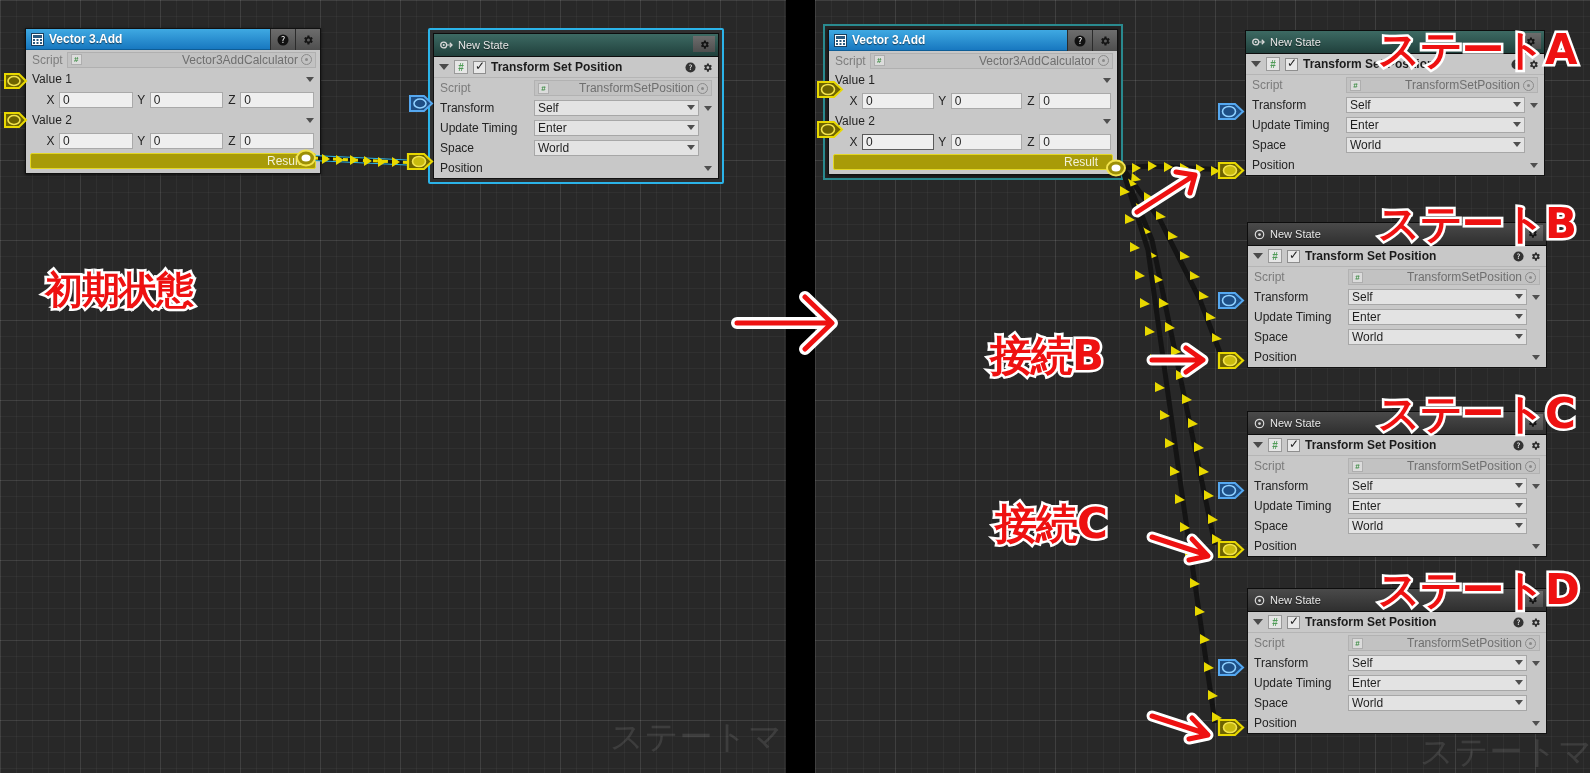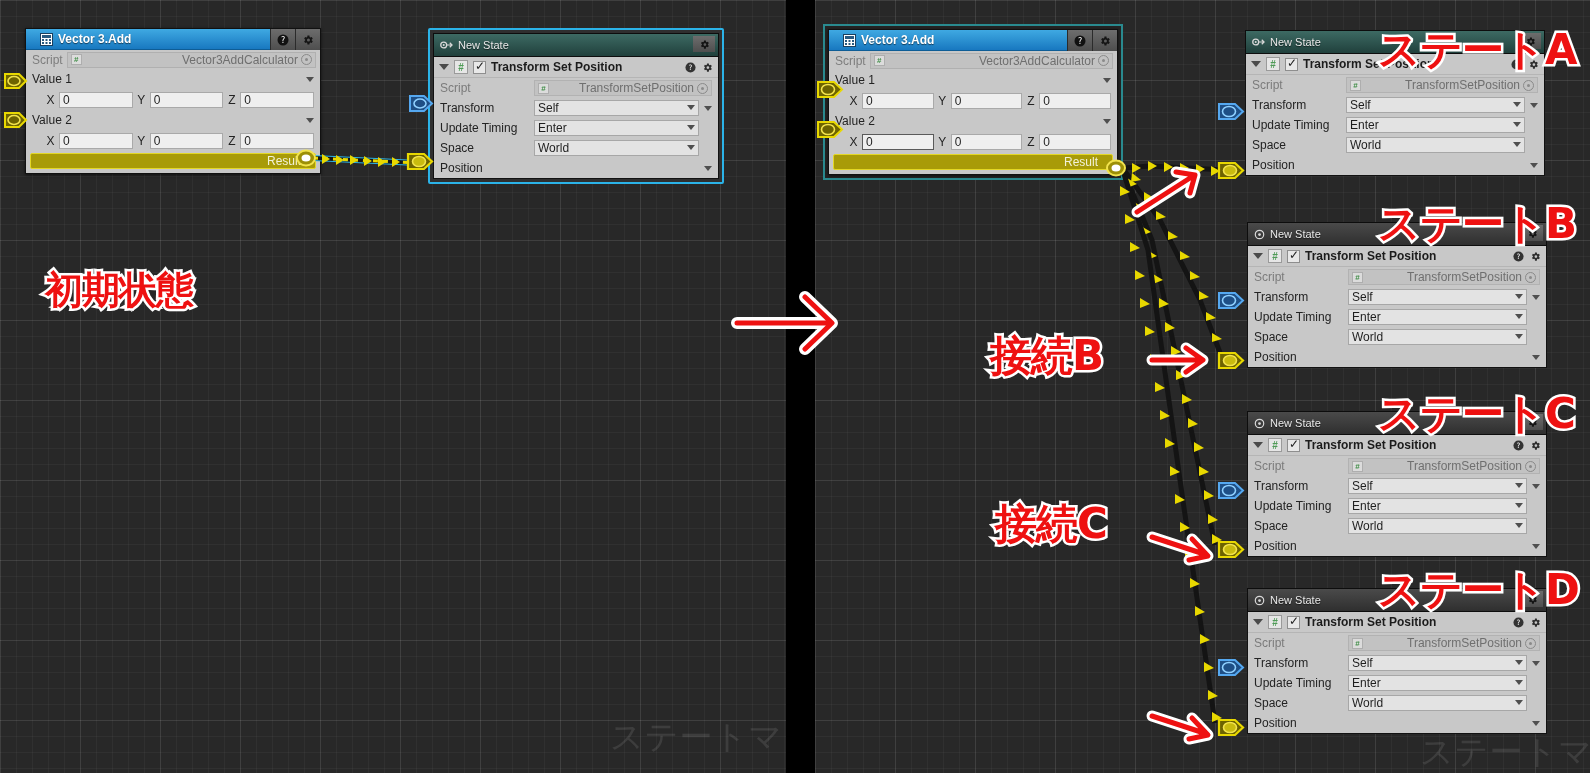--- a/index.html
+++ b/index.html
@@ -34,21 +34,21 @@
     background: #c8c8c8;
     border: 1px solid #111;
     box-shadow: 0 1px 3px rgba(0,0,0,.6);
   }
 
   
   .calc-header {
     height: 21px;
     background: linear-gradient(#3fa9e2, #1878c0);
     display: flex; align-items: center;
-    padding-left: 14px;
+    padding-left: 5px;
     border-bottom: 1px solid #0e5d96;
     position: relative;
   }
   .calc-title {
     color: #fff; font-size: 12px; font-weight: bold;
     text-shadow: 0 1px 1px rgba(0,0,0,.55);
     margin-left: 5px; white-space: nowrap;
   }
   .hdr-btns { position:absolute; right:0; top:0; height:21px; display:flex; }
   .hdr-btn {

